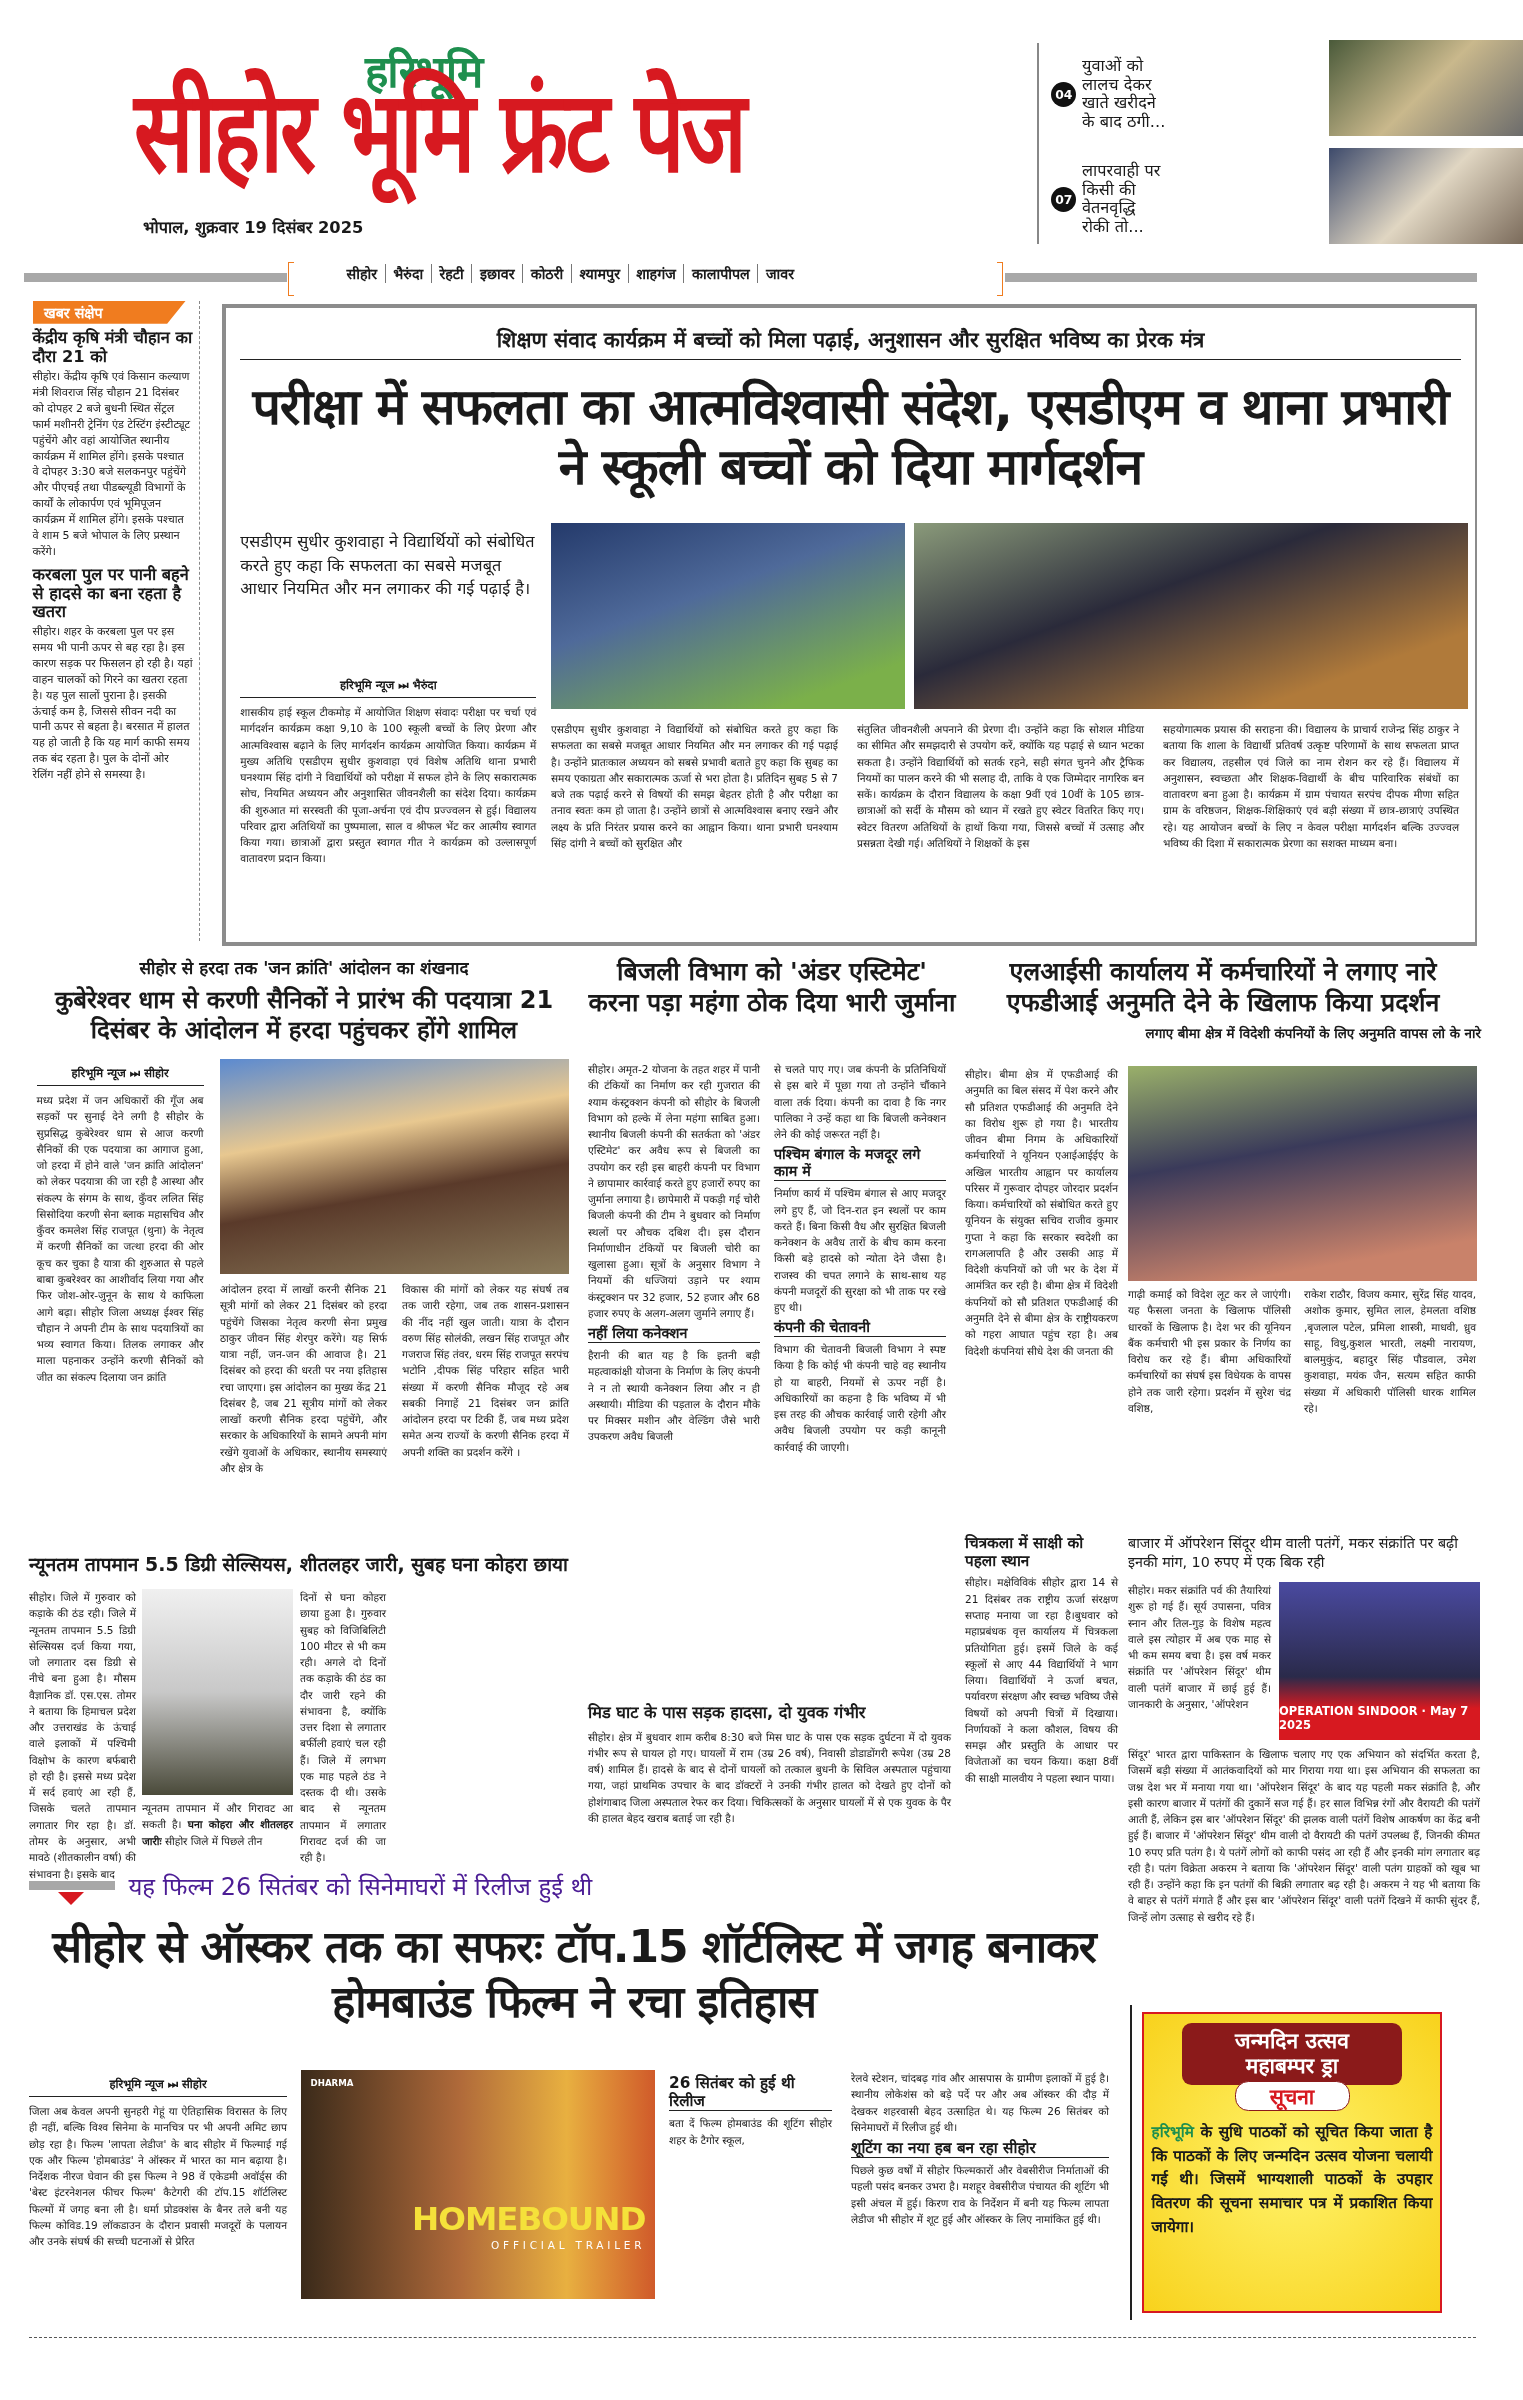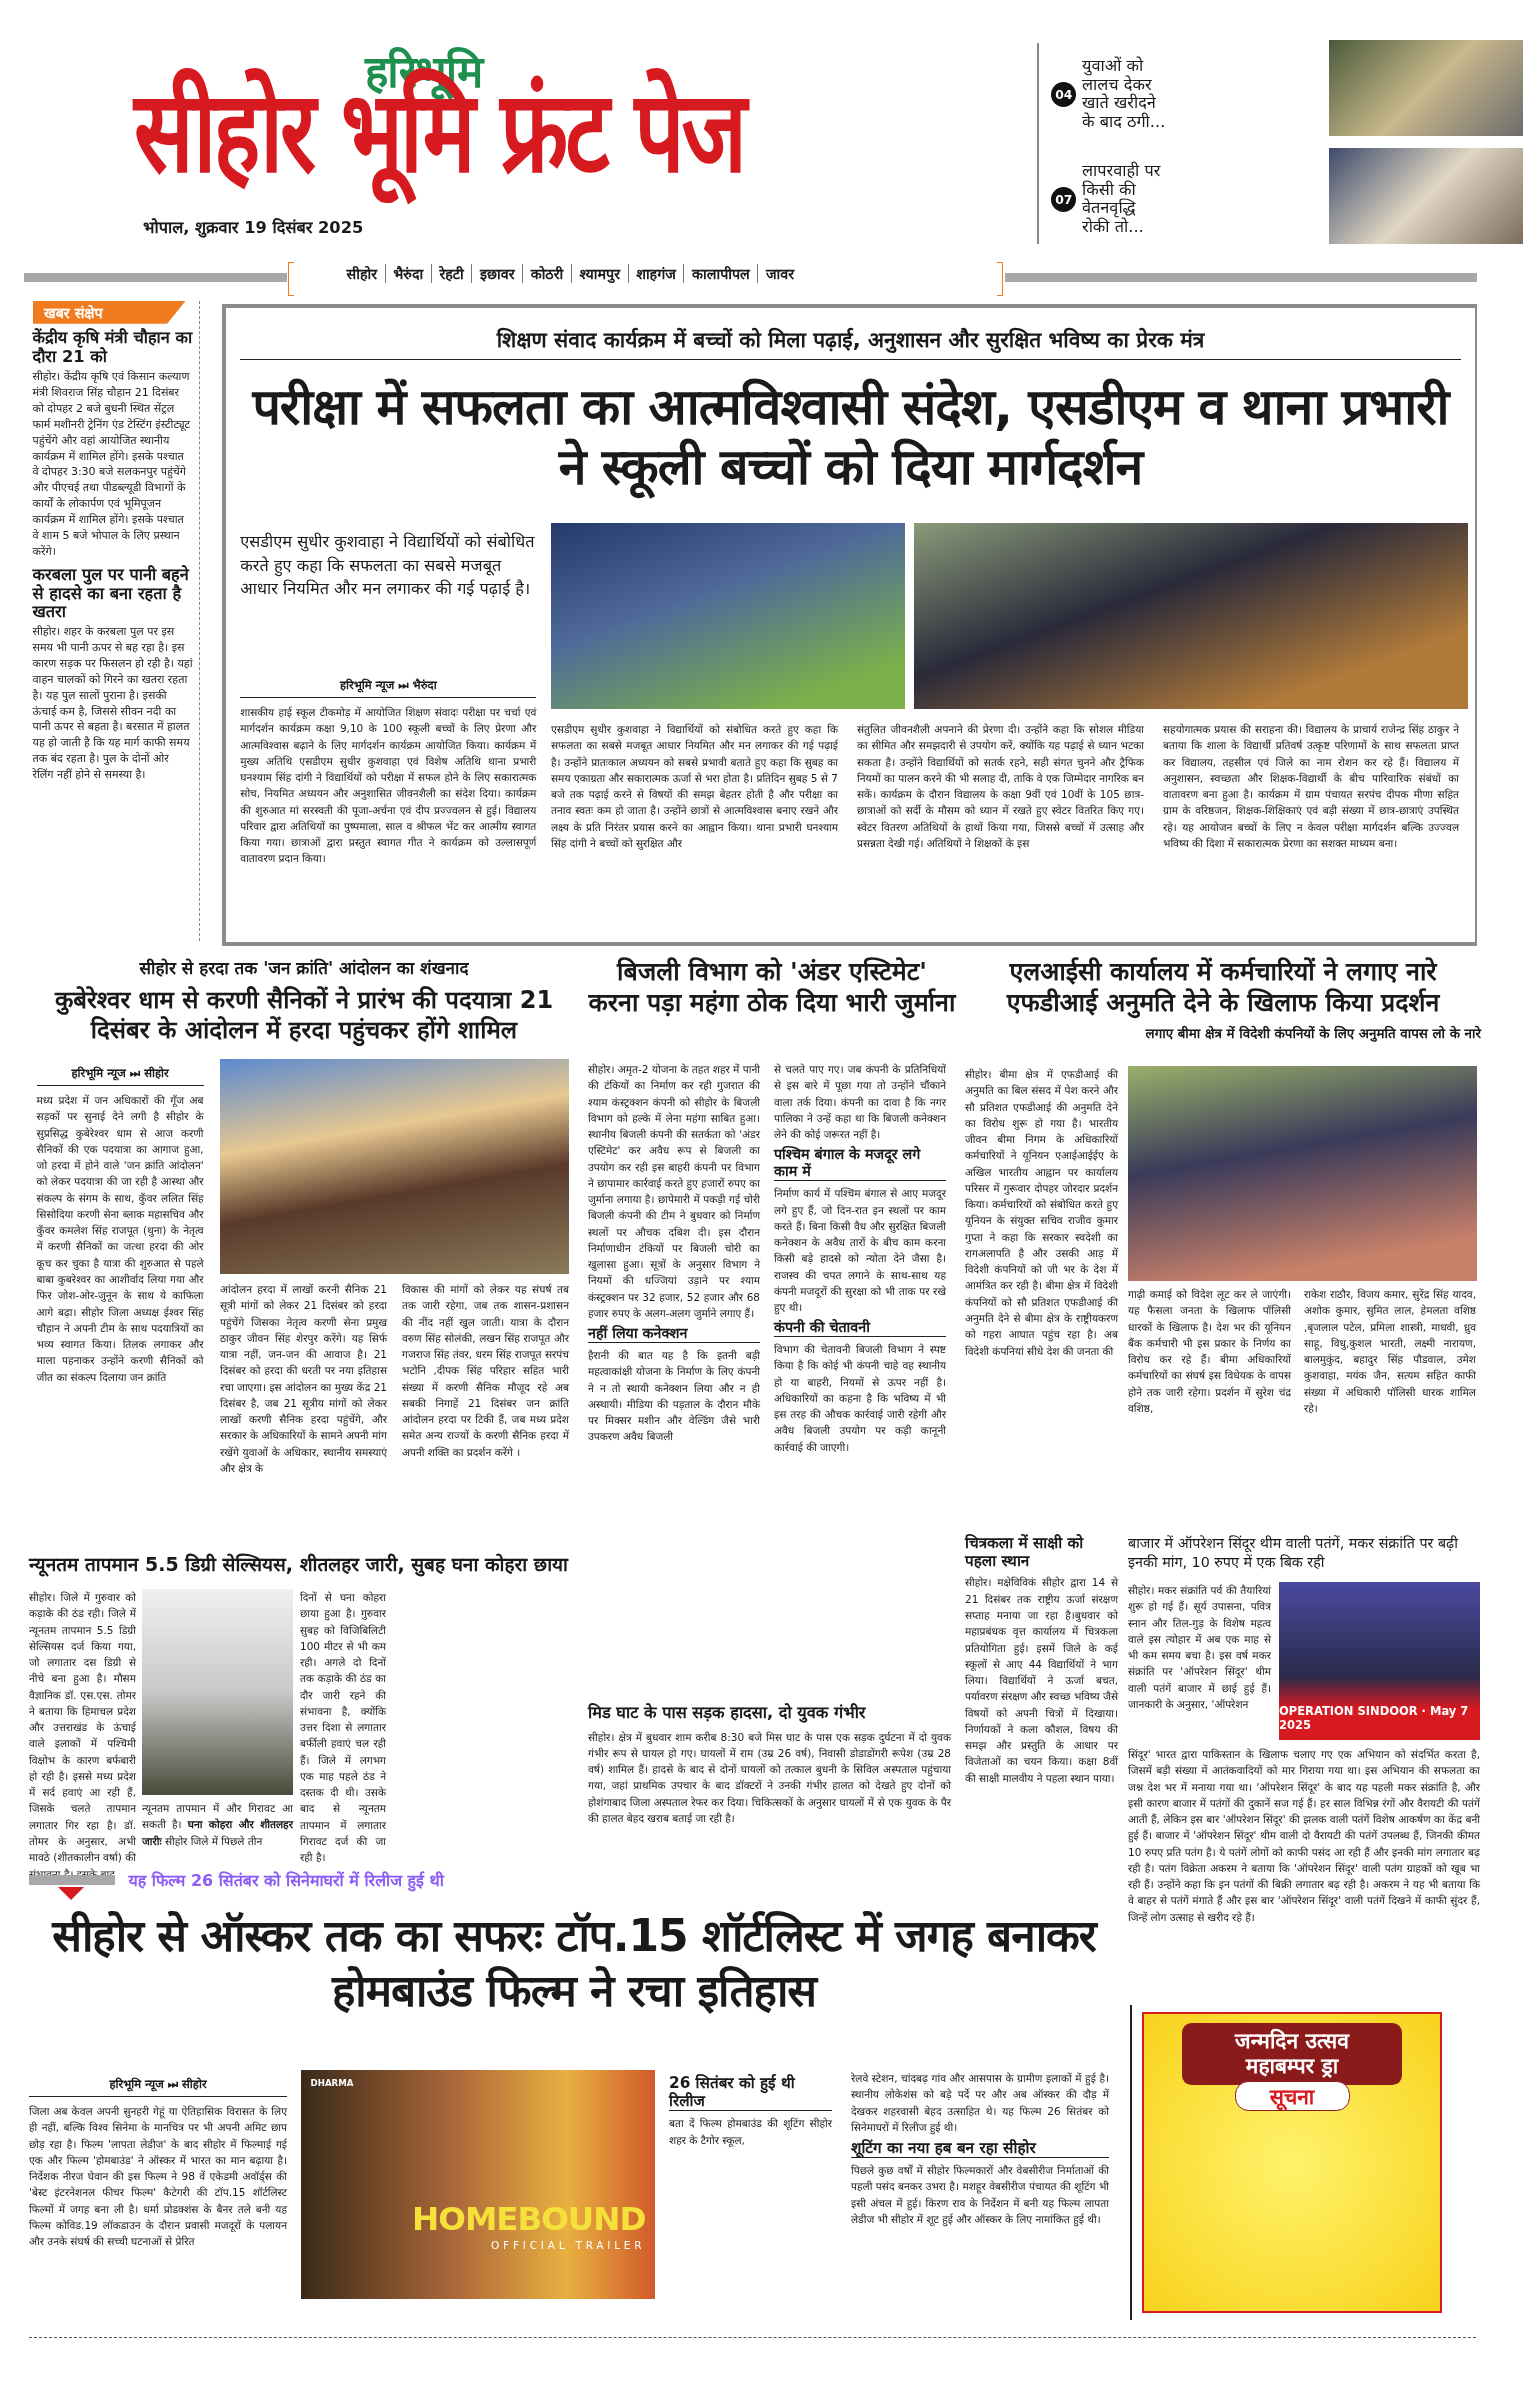--- a/index.html
+++ b/index.html
@@ -33,21 +33,21 @@
 .photo{background:#777}
 .col{position:absolute}
 .sec-h{font-size:23px;font-weight:bold;line-height:1.25;text-align:center}
 .sub-h{font-size:14.3px;font-weight:bold;line-height:1.2;border-bottom:1.4px solid #222;margin:3.8px 0}
 .dash{position:absolute;left:29px;right:48px;height:0;border-top:1.4px dashed #555}
 .ad{left:1142px;top:2012px;width:300px;height:301px;border:2.9px solid #d71920;background:radial-gradient(circle,#fff36b,#f8d21c);padding:7.6px}
 .ad .hd{margin:1.9px auto 0;width:220px;background:#8b1a1a;color:#fff;font-size:21px;font-weight:bold;text-align:center;line-height:1.2;padding:5.7px;border-radius:9.6px}
 .ad .pill{margin:-3.8px auto 0;width:115px;background:#fff;color:#d71920;font-size:21px;font-weight:bold;text-align:center;border-radius:13.4px;border:1.9px solid #8b1a1a}
 .ad .msg{font-size:15.3px;font-weight:bold;line-height:1.55;margin-top:9.6px;text-align:justify}
 .ad .msg .g{color:#1e8f4e}
-.red-kick{font-size:16px;font-weight:bold;color:#8b5cf6}
+.red-kick{font-size:24px;font-weight:normal;color:#4c1d95}
 </style>
 </head>
 <body>
 
 <div class="abs brand">हरिभूमि</div>
 <div class="abs mast">सीहोर भूमि फ्रंट पेज</div>
 <div class="abs dateline">भोपाल, शुक्रवार 19 दिसंबर 2025</div>
 
 <div class="abs teaser">
   <div class="vline"></div>
@@ -191,16 +191,17 @@
     <div class="body-txt">रेलवे स्टेशन, चांदबढ़ गांव और आसपास के ग्रामीण इलाकों में हुई है। स्थानीय लोकेशंस को बड़े पर्दे पर और अब ऑस्कर की दौड़ में देखकर शहरवासी बेहद उत्साहित थे। यह फिल्म 26 सितंबर को सिनेमाघरों में रिलीज हुई थी।</div>
     <div class="sub-h" style="font-size:15.3px">शूटिंग का नया हब बन रहा सीहोर</div>
     <div class="body-txt">पिछले कुछ वर्षों में सीहोर फिल्मकारों और वेबसीरीज निर्माताओं की पहली पसंद बनकर उभरा है। मशहूर वेबसीरीज पंचायत की शूटिंग भी इसी अंचल में हुई। किरण राव के निर्देशन में बनी यह फिल्म लापता लेडीज भी सीहोर में शूट हुई और ऑस्कर के लिए नामांकित हुई थी।</div>
   </div>
 </div>
 
 <div class="abs" style="left:1130px;top:2005px;width:1.9px;height:315px;background:#222"></div>
 <div class="abs ad">
   <div class="hd"><span>जन्मदिन उत्सव</span><br><span>महाबम्पर ड्रा</span></div>
   <div class="pill">सूचना</div>
+  <div class="msg"><span class="g">हरिभूमि</span> <span>के सुधि पाठकों को सूचित किया जाता है कि पाठकों के लिए जन्मदिन उत्सव योजना चलायी गई थी। जिसमें भाग्यशाली पाठकों के उपहार वितरण की सूचना समाचार पत्र में प्रकाशित किया जायेगा।</span></div>
 </div>
 
 <div class="dash" style="top:2337px"></div>
 
 
 </body></html>

